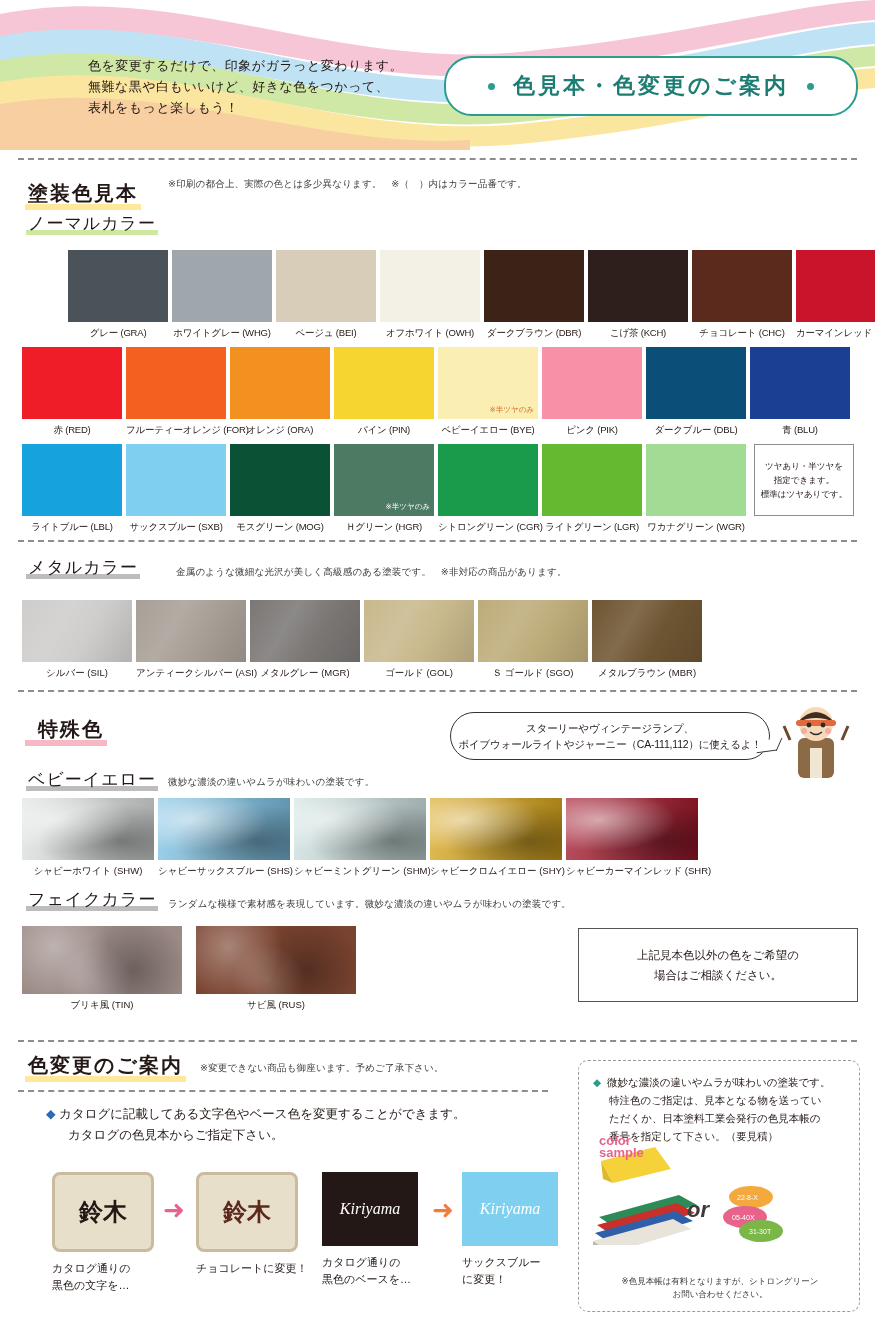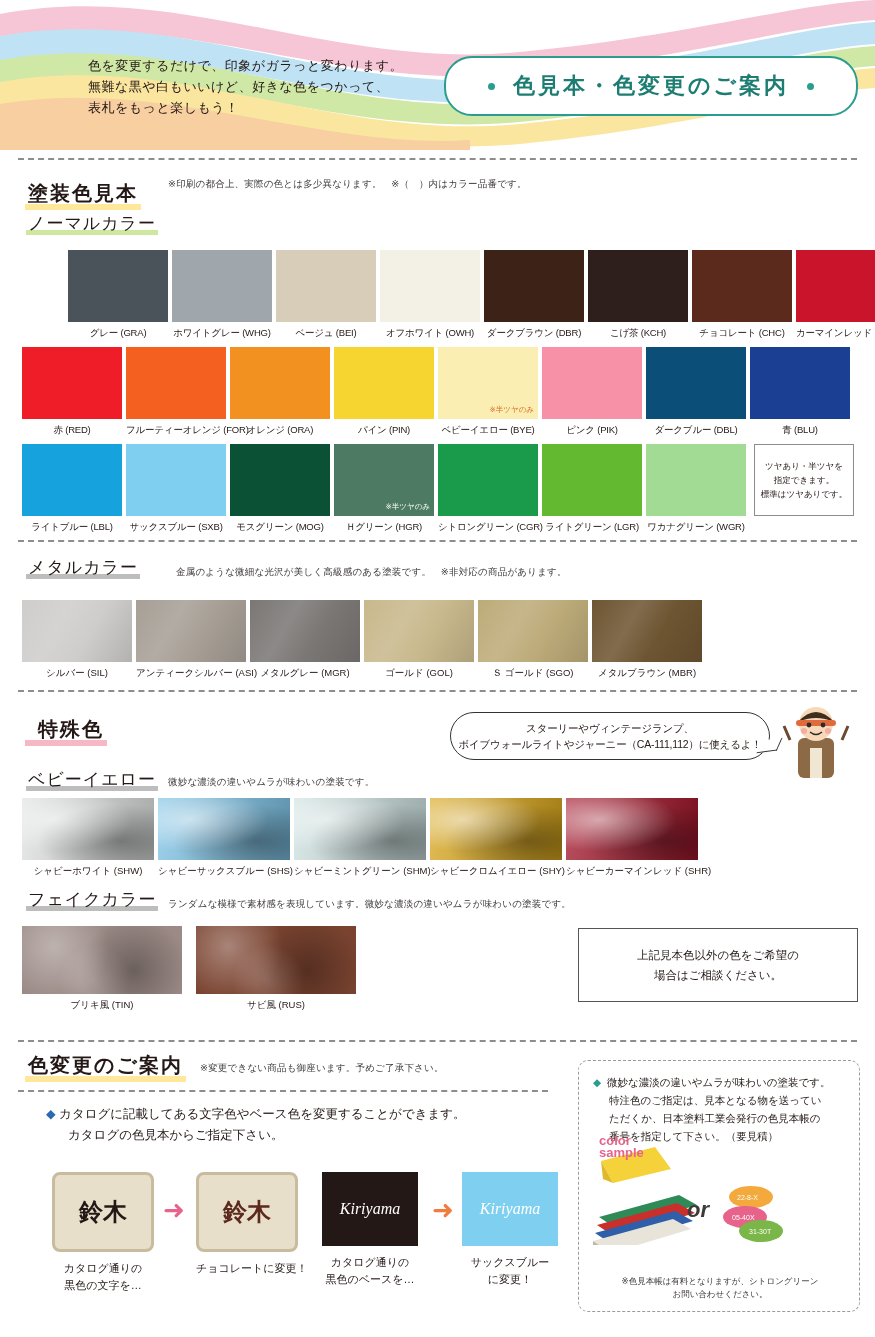--- a/index.html
+++ b/index.html
@@ -71,21 +71,21 @@
     text-align:center;font-size:11.5px;line-height:20px;
   }
   
   .note-r{
     position:absolute;left:578px;top:1060px;width:282px;height:252px;
     border:1px dashed #9a9a9a;border-radius:10px;box-sizing:border-box;padding:12px 14px;
     font-size:10.5px;line-height:18px;
   }
   .bullet{color:#2a9d8f;}
   .bul-line{position:absolute;font-size:12.5px;line-height:21px;}
-  .plate{position:absolute;text-align:center;}
+  .plate{position:absolute;text-align:left;}
   .plate .cap{margin-top:8px;font-size:11px;line-height:17px;color:#231815;}
   .arrow{position:absolute;font-size:26px;color:#e8638b;}
   .arrow.org{color:#f07c3e;}
   
   .charac{position:absolute;left:780px;top:700px;width:72px;height:86px;}
   
   .illus{position:absolute;left:600px;top:1162px;width:240px;height:110px;}
   .or-txt{position:absolute;left:700px;top:1196px;font-size:22px;font-weight:bold;color:#3e3a39;font-style:italic;}
 </style>
 </head>

